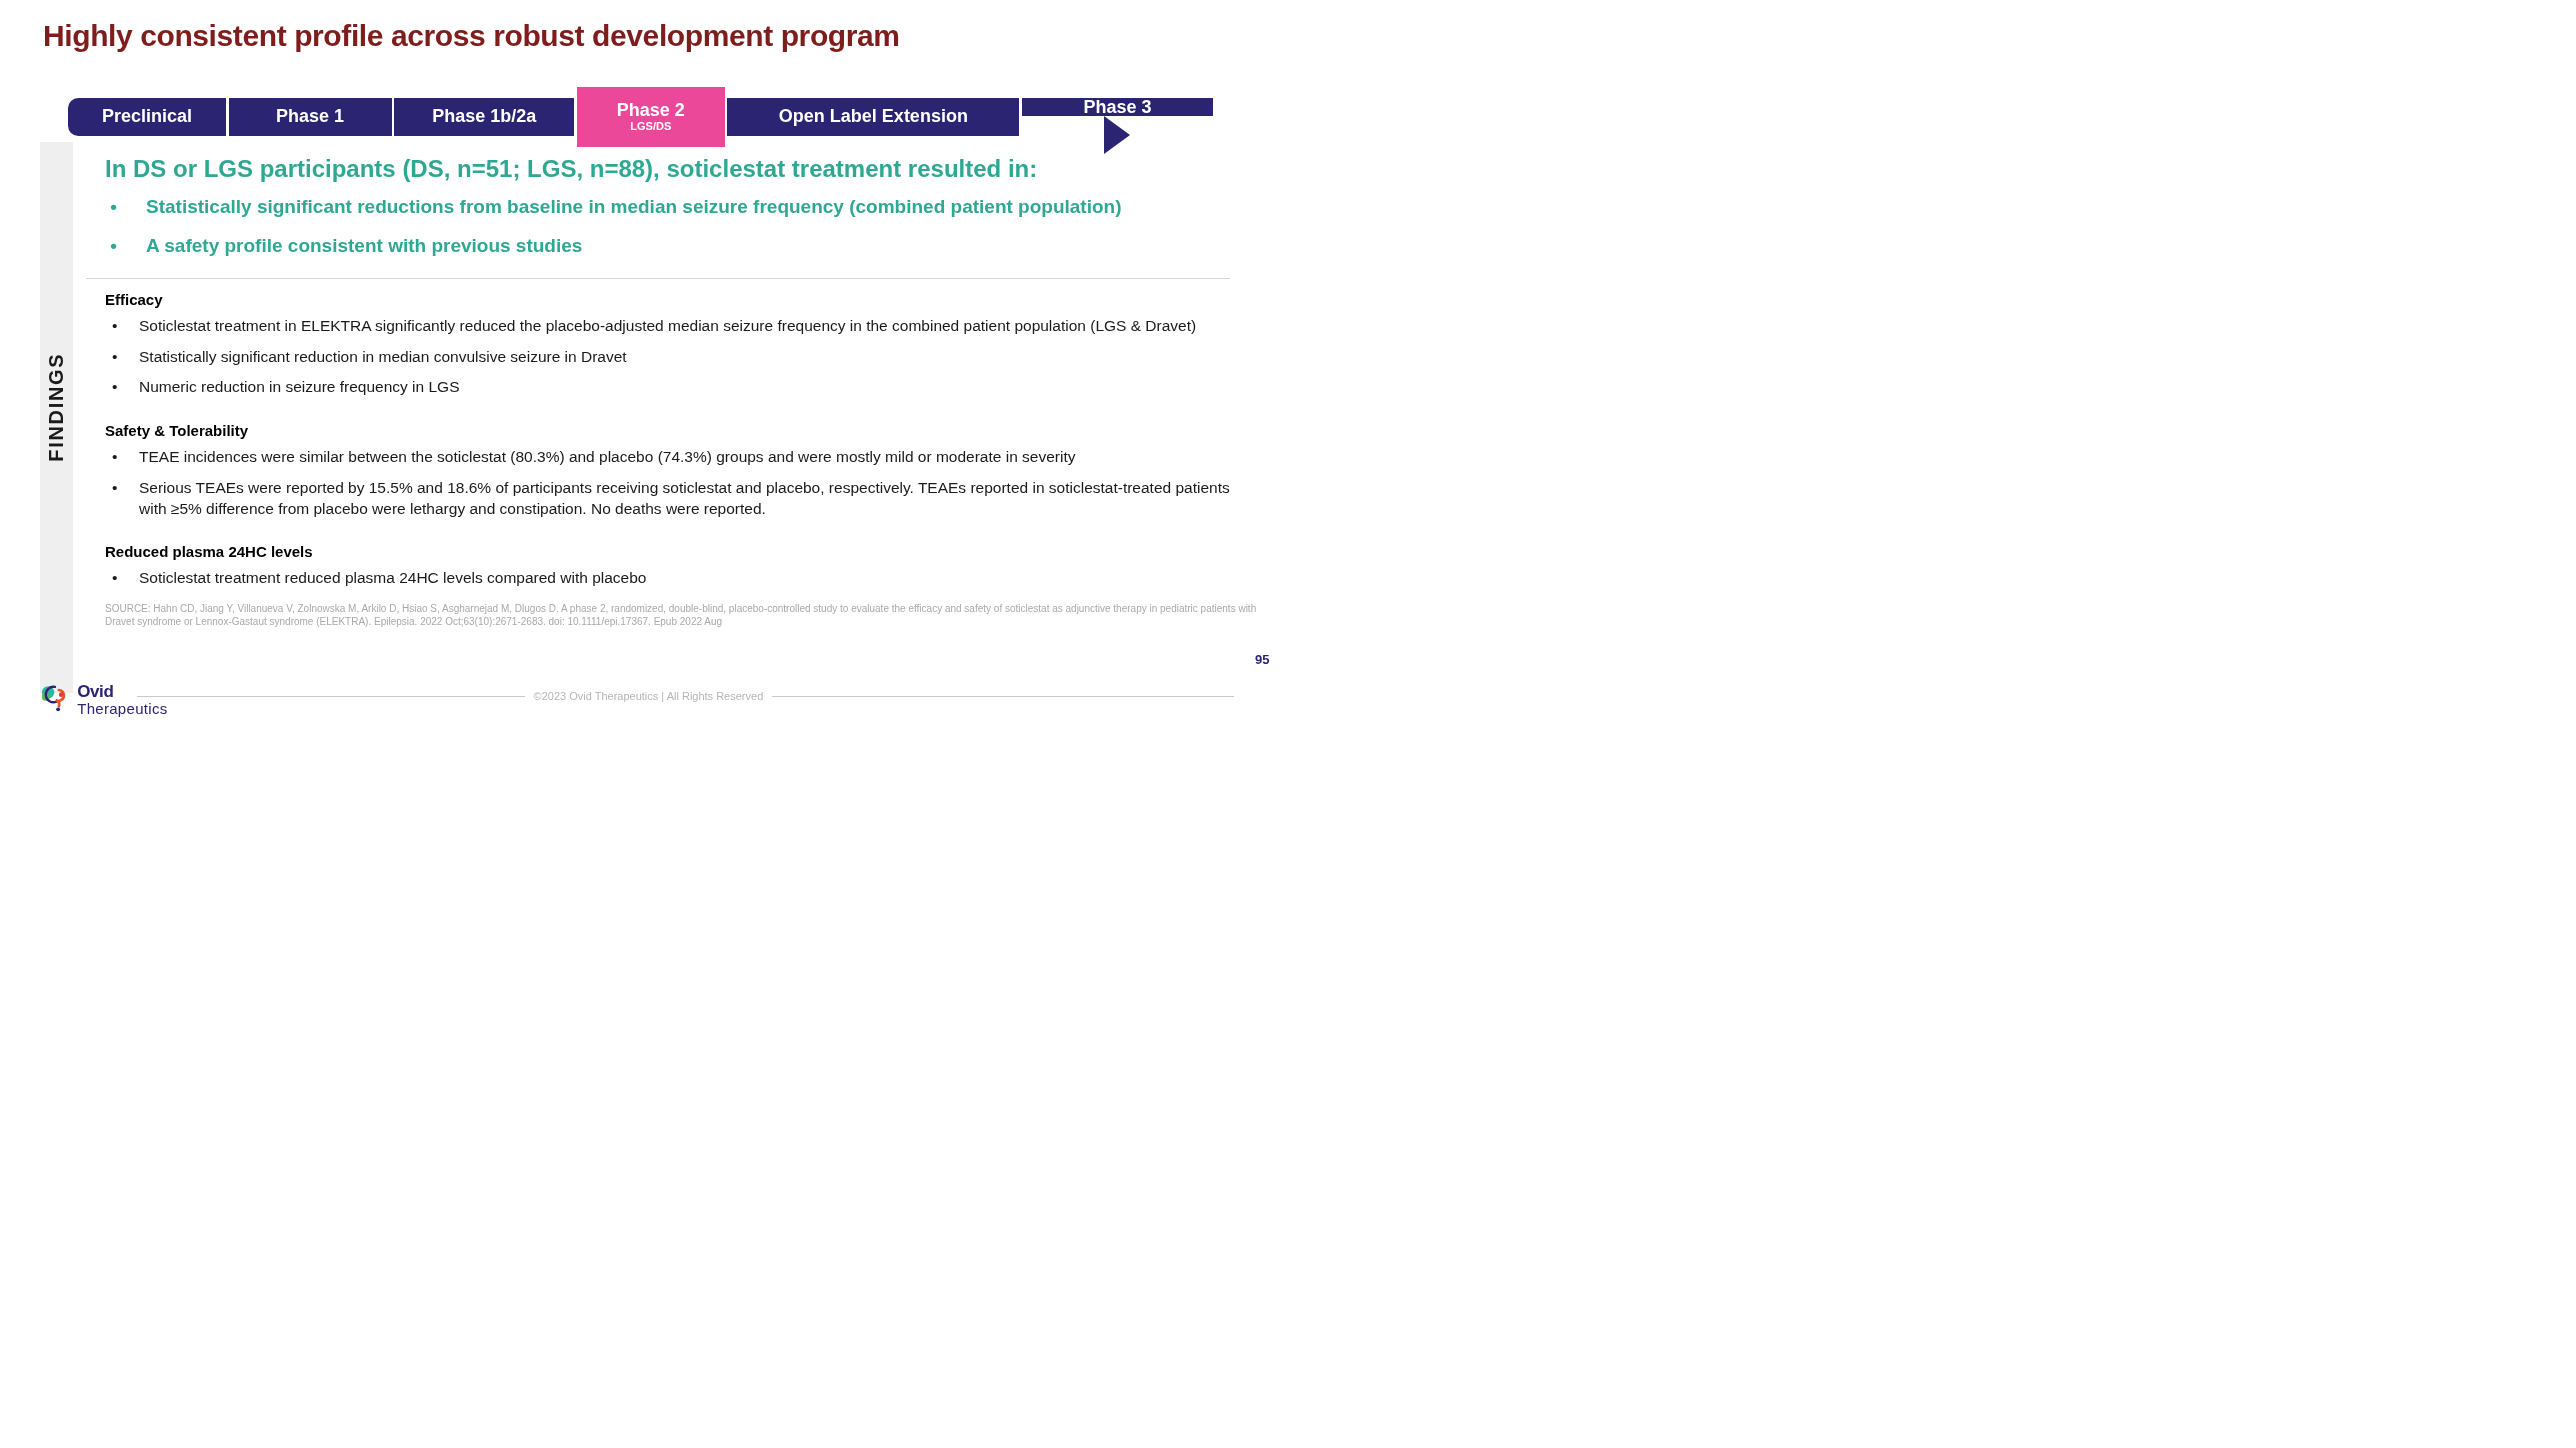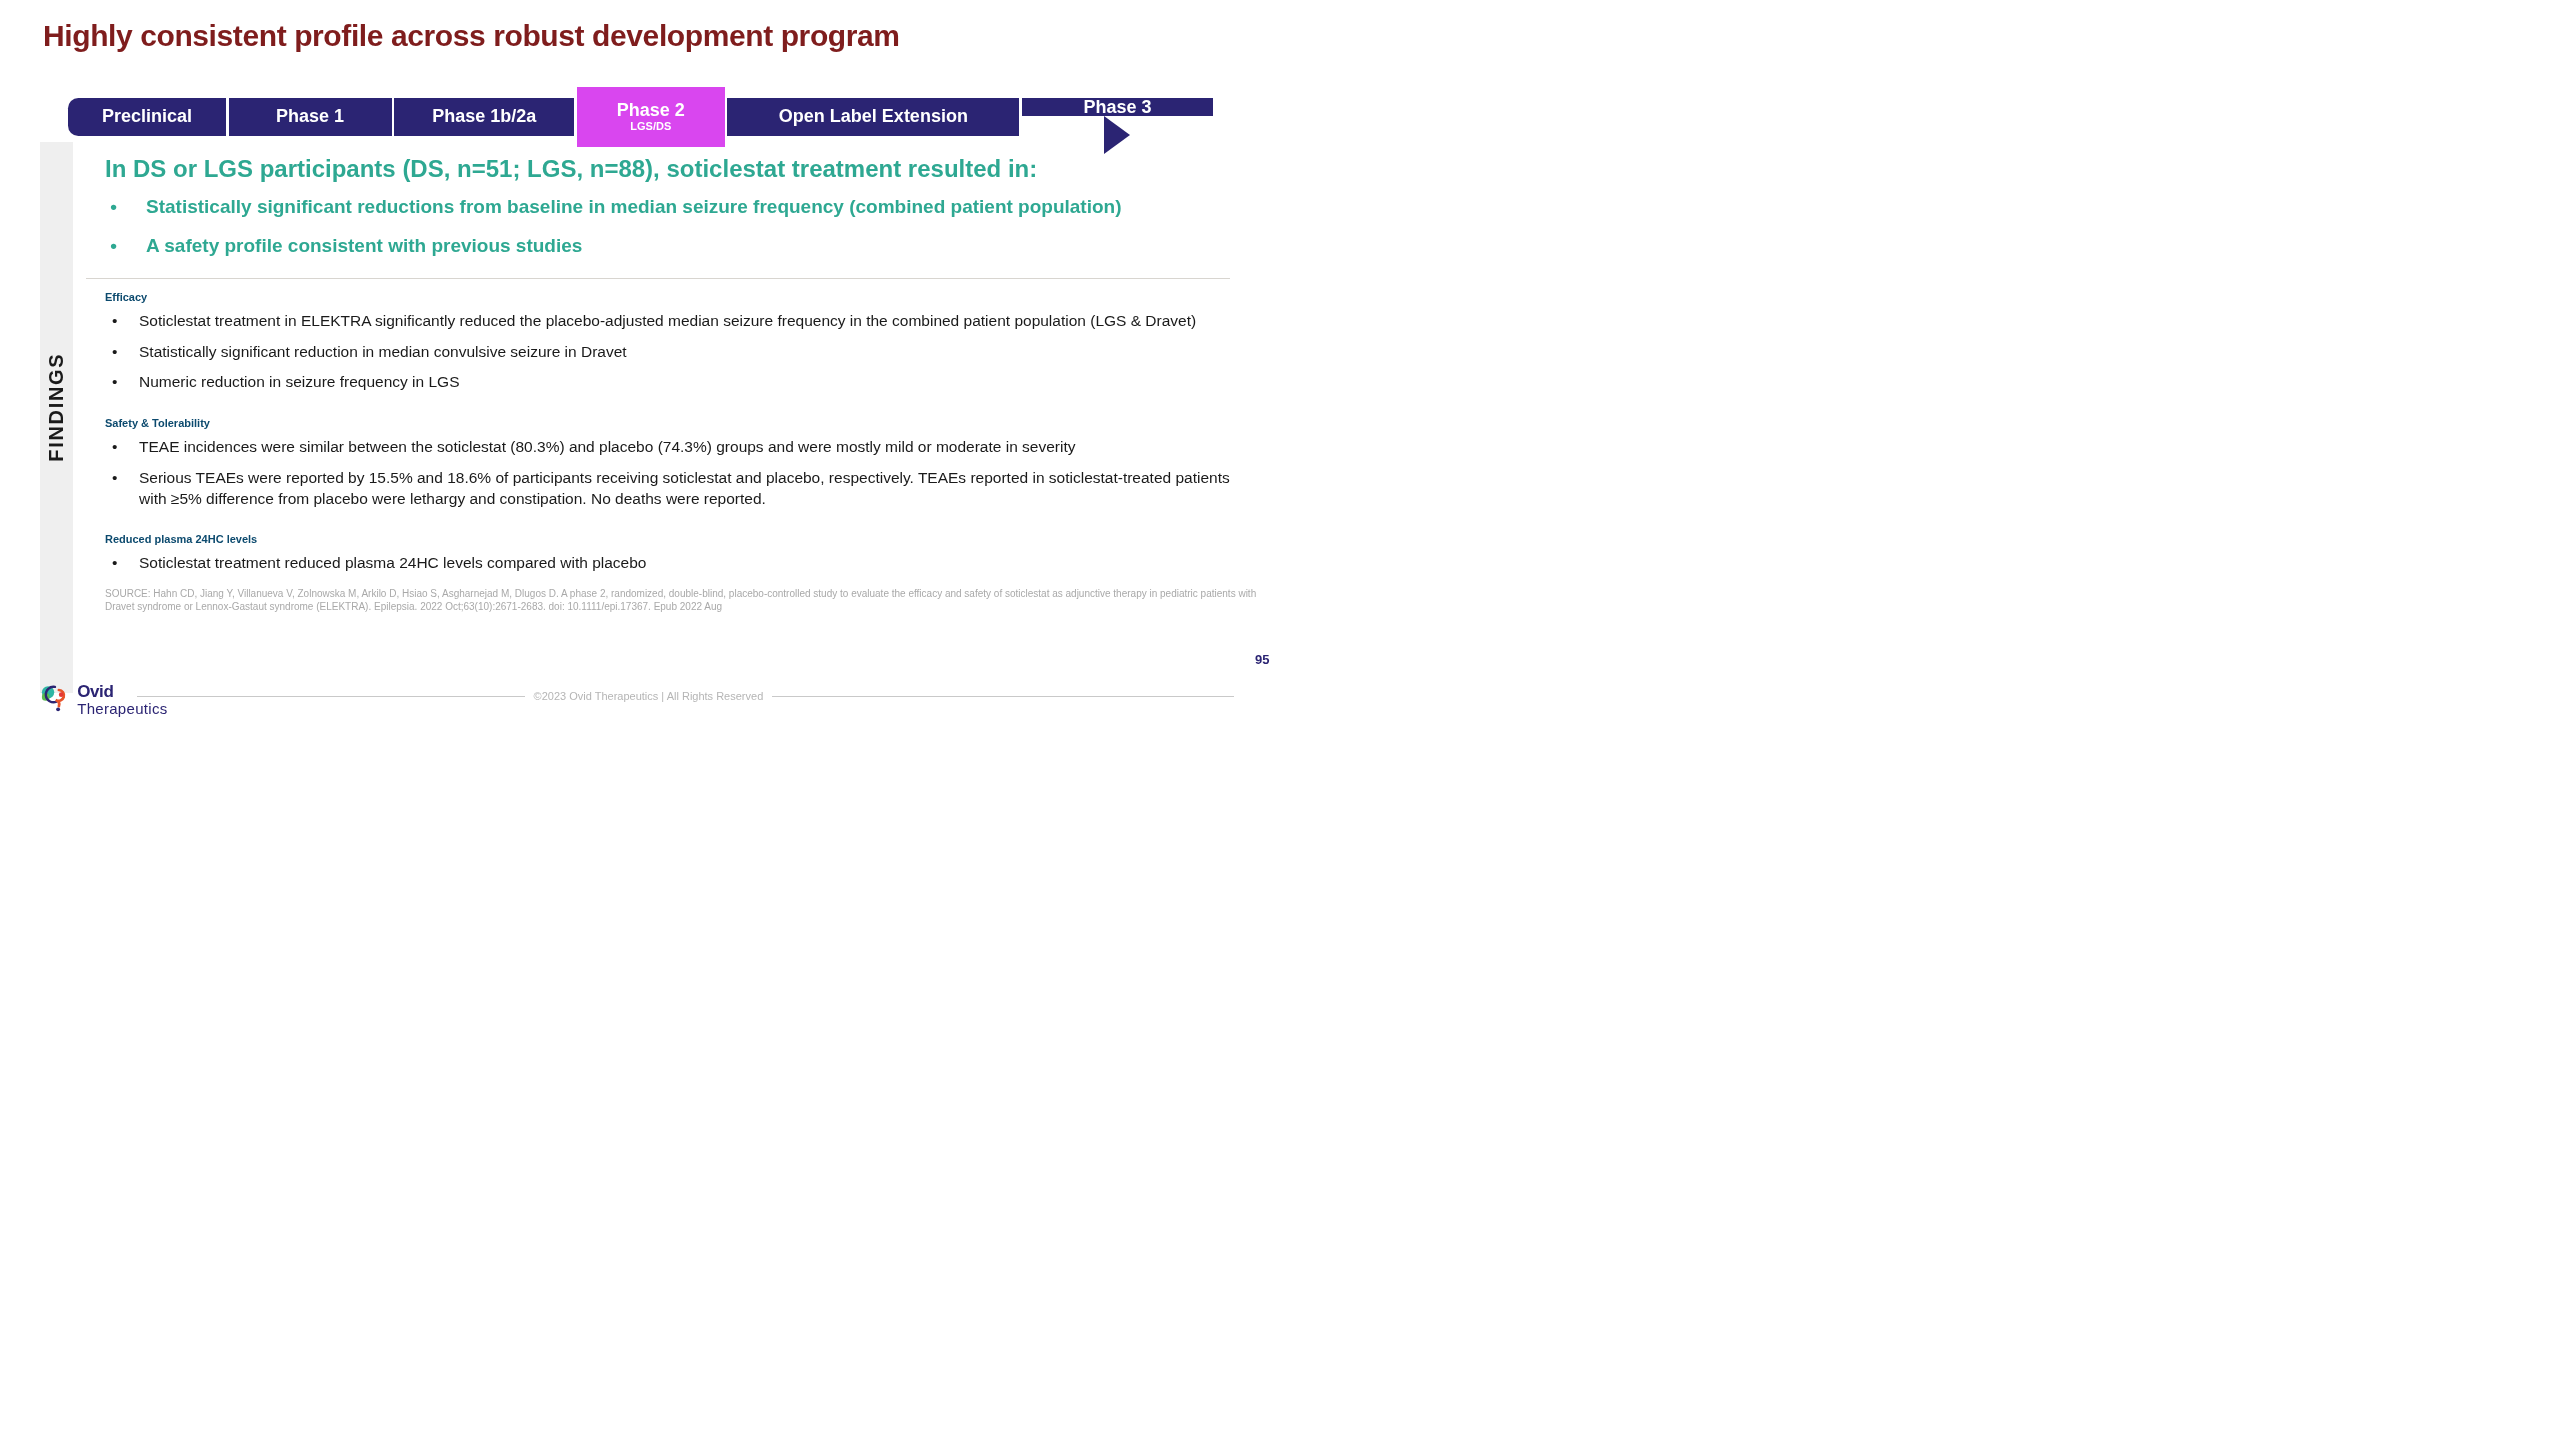--- a/index.html
+++ b/index.html
@@ -6,21 +6,21 @@
   body{font-family:"Liberation Sans","DejaVu Sans",sans-serif;}
   .slide{position:relative;width:1288px;height:725px;background:#ffffff;overflow:hidden;}
 
   
   .title{position:absolute;left:43px;top:19px;font-size:30px;font-weight:bold;color:#7f1d1d;letter-spacing:-0.4px;}
 
   
   .timeline{position:absolute;left:68px;top:94px;height:45px;display:flex;align-items:center;column-gap:2.6px;}
   .phase{background:#2B2473;color:#ffffff;height:38px;display:flex;flex-direction:column;align-items:center;justify-content:center;font-weight:bold;font-size:18px;line-height:1.05;}
   .phase.first{border-radius:10.3px 0 0 10.3px;}
-  .phase.highlight{background:#d946ef;height:60px;}
+  .phase.highlight{background:#ec4899;height:60px;}
   .phase .sub{font-size:11px;font-weight:bold;margin-top:0.9px;}
   .w-preclinical{width:158px;}
   .w-p1{width:163px;}
   .w-p1b2a{width:180px;}
   .w-p2{width:148px;}
   .w-ole{width:292px;}
   .w-p3{width:191px;}
   .phase3-wrap{display:flex;align-items:center;height:38px;flex-direction:column;}
   .arrow-tip{width:0;height:0;border-top:19px solid transparent;border-bottom:19px solid transparent;border-left:26px solid #2B2473;}
 
@@ -28,21 +28,21 @@
   .rail{position:absolute;left:40px;top:142px;width:33px;height:551px;background:#EFEFEF;display:flex;align-items:center;justify-content:center;}
   .rail-label{transform:rotate(-90deg) translateX(10.3px);transform-origin:center;white-space:nowrap;font-size:20px;font-weight:bold;color:#1A1A1A;letter-spacing:1.7px;}
 
   
   .content{position:absolute;left:105px;top:155px;width:1129px;}
   .key-heading{color:#2EA892;font-size:24px;font-weight:bold;line-height:1.2;margin:0 0 10.3px 0;}
   .key-bullets{margin:0;}
   .kb{position:relative;color:#2EA892;font-size:19px;font-weight:bold;line-height:1.35;padding-left:41px;margin-bottom:13.7px;}
   .kb::before{content:"\2022";position:absolute;left:5.2px;top:0;}
   .divider{border:none;border-top:0.9px solid #D8D5D0;margin:19px 0 0 -19px;width:1144px;height:0;}
-  .section-heading{color:#0c4a6e;font-size:11px;font-weight:bold;margin:24px 0 6.9px 0;}
+  .section-heading{color:#000000;font-size:15px;font-weight:bold;margin:24px 0 6.9px 0;}
   .section-heading.after-divider{margin-top:12px;}
   .b{position:relative;color:#1A1A1A;font-size:15.5px;line-height:1.38;padding-left:34px;margin-bottom:9.4px;}
   .b::before{content:"\2022";position:absolute;left:6.9px;top:0;}
   .source{margin-top:13.7px;width:1161px;font-size:10px;line-height:1.3;color:#A9A9A9;}
 
   
   .logo{position:absolute;left:38px;top:683px;display:flex;align-items:flex-start;}
   .logo-text{margin-left:5.2px;line-height:1;}
   .logo-name{font-size:17px;font-weight:bold;color:#2B2473;letter-spacing:-0.4px;}
   .logo-tagline{font-size:15px;color:#2B2473;margin-top:0.9px;letter-spacing:0.3px;}

